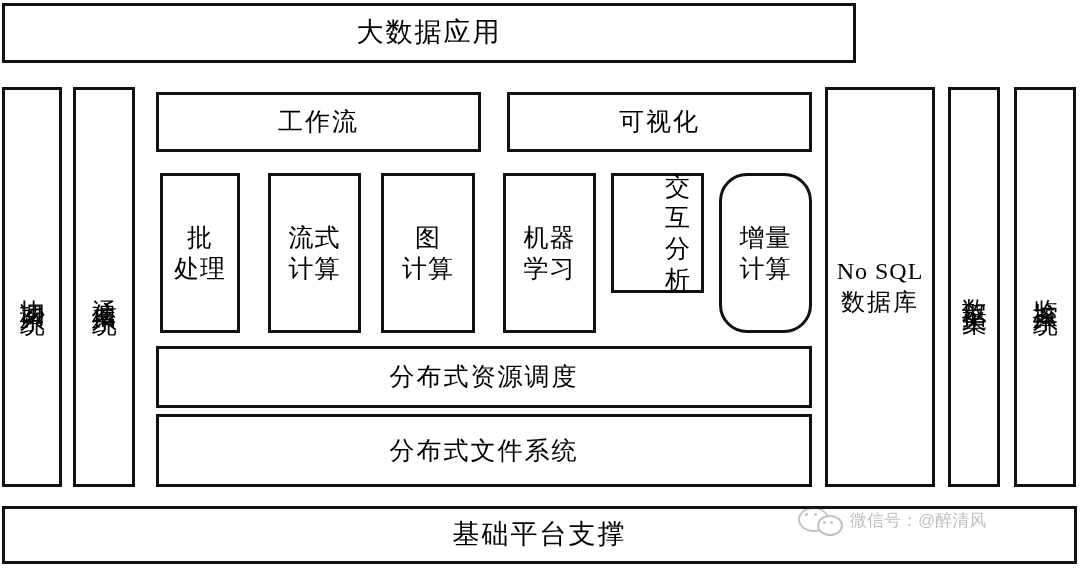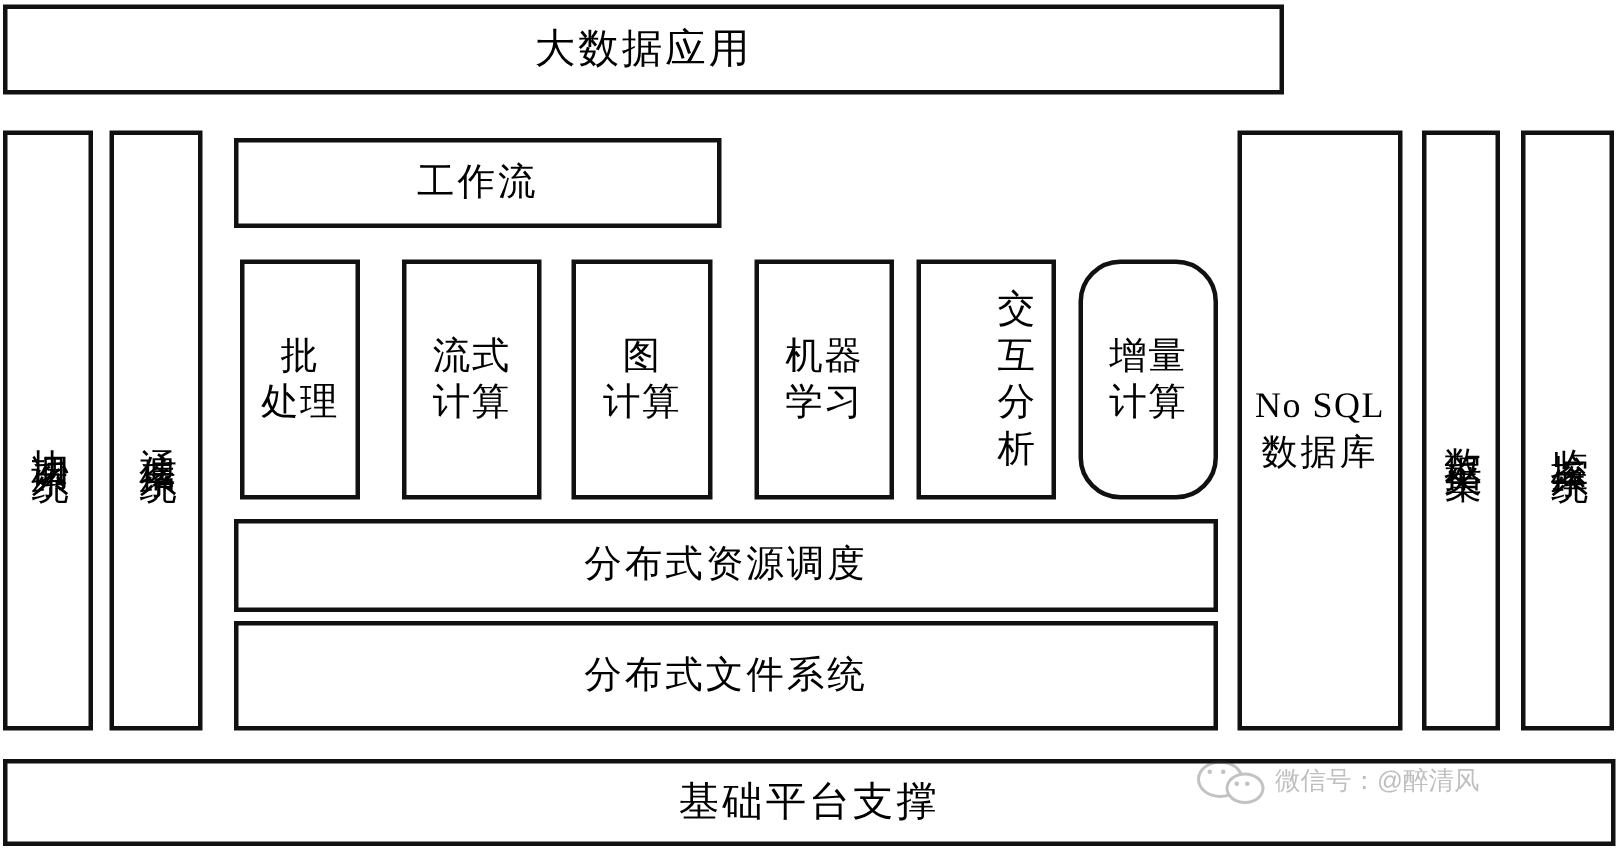--- a/index.html
+++ b/index.html
@@ -142,20 +142,23 @@
   </div>
 
   <div class="box vcol" style="left:73px; top:87px; width:62px; height:400px;">
     <span class="vtext">通信系统</span>
   </div>
 
   <div class="box wide" style="left:156px; top:92px; width:325px; height:60px;">
     <span>工作流</span>
   </div>
 
+  <div class="box wide" style="left:507px; top:92px; width:305px; height:60px;">
+    <span>可视化</span>
+  </div>
 
   <div class="box engine" style="left:160px; top:173px; width:80px; height:160px;">
     <span class="lbl">批
 处理</span>
   </div>
 
   <div class="box engine" style="left:268px; top:173px; width:93px; height:160px;">
     <span class="lbl">流式
 计算</span>
   </div>
@@ -163,21 +166,21 @@
   <div class="box engine" style="left:381px; top:173px; width:94px; height:160px;">
     <span class="lbl">图
 计算</span>
   </div>
 
   <div class="box engine" style="left:503px; top:173px; width:93px; height:160px;">
     <span class="lbl">机器
 学习</span>
   </div>
 
-  <div class="box engine" style="left:611px; top:173px; width:93px; height:160px;padding-left:41px;">
+  <div class="box engine" style="left:611px; top:173px; width:93px; height:120px;padding-left:41px;">
     <span class="lbl">交互
 分析</span>
   </div>
 
   <div class="box engine" style="left:719px; top:173px; width:93px; height:160px;border-radius:28px;">
     <span class="lbl">增量
 计算</span>
   </div>
 
   <div class="box wide" style="left:156px; top:346px; width:656px; height:62px;">

